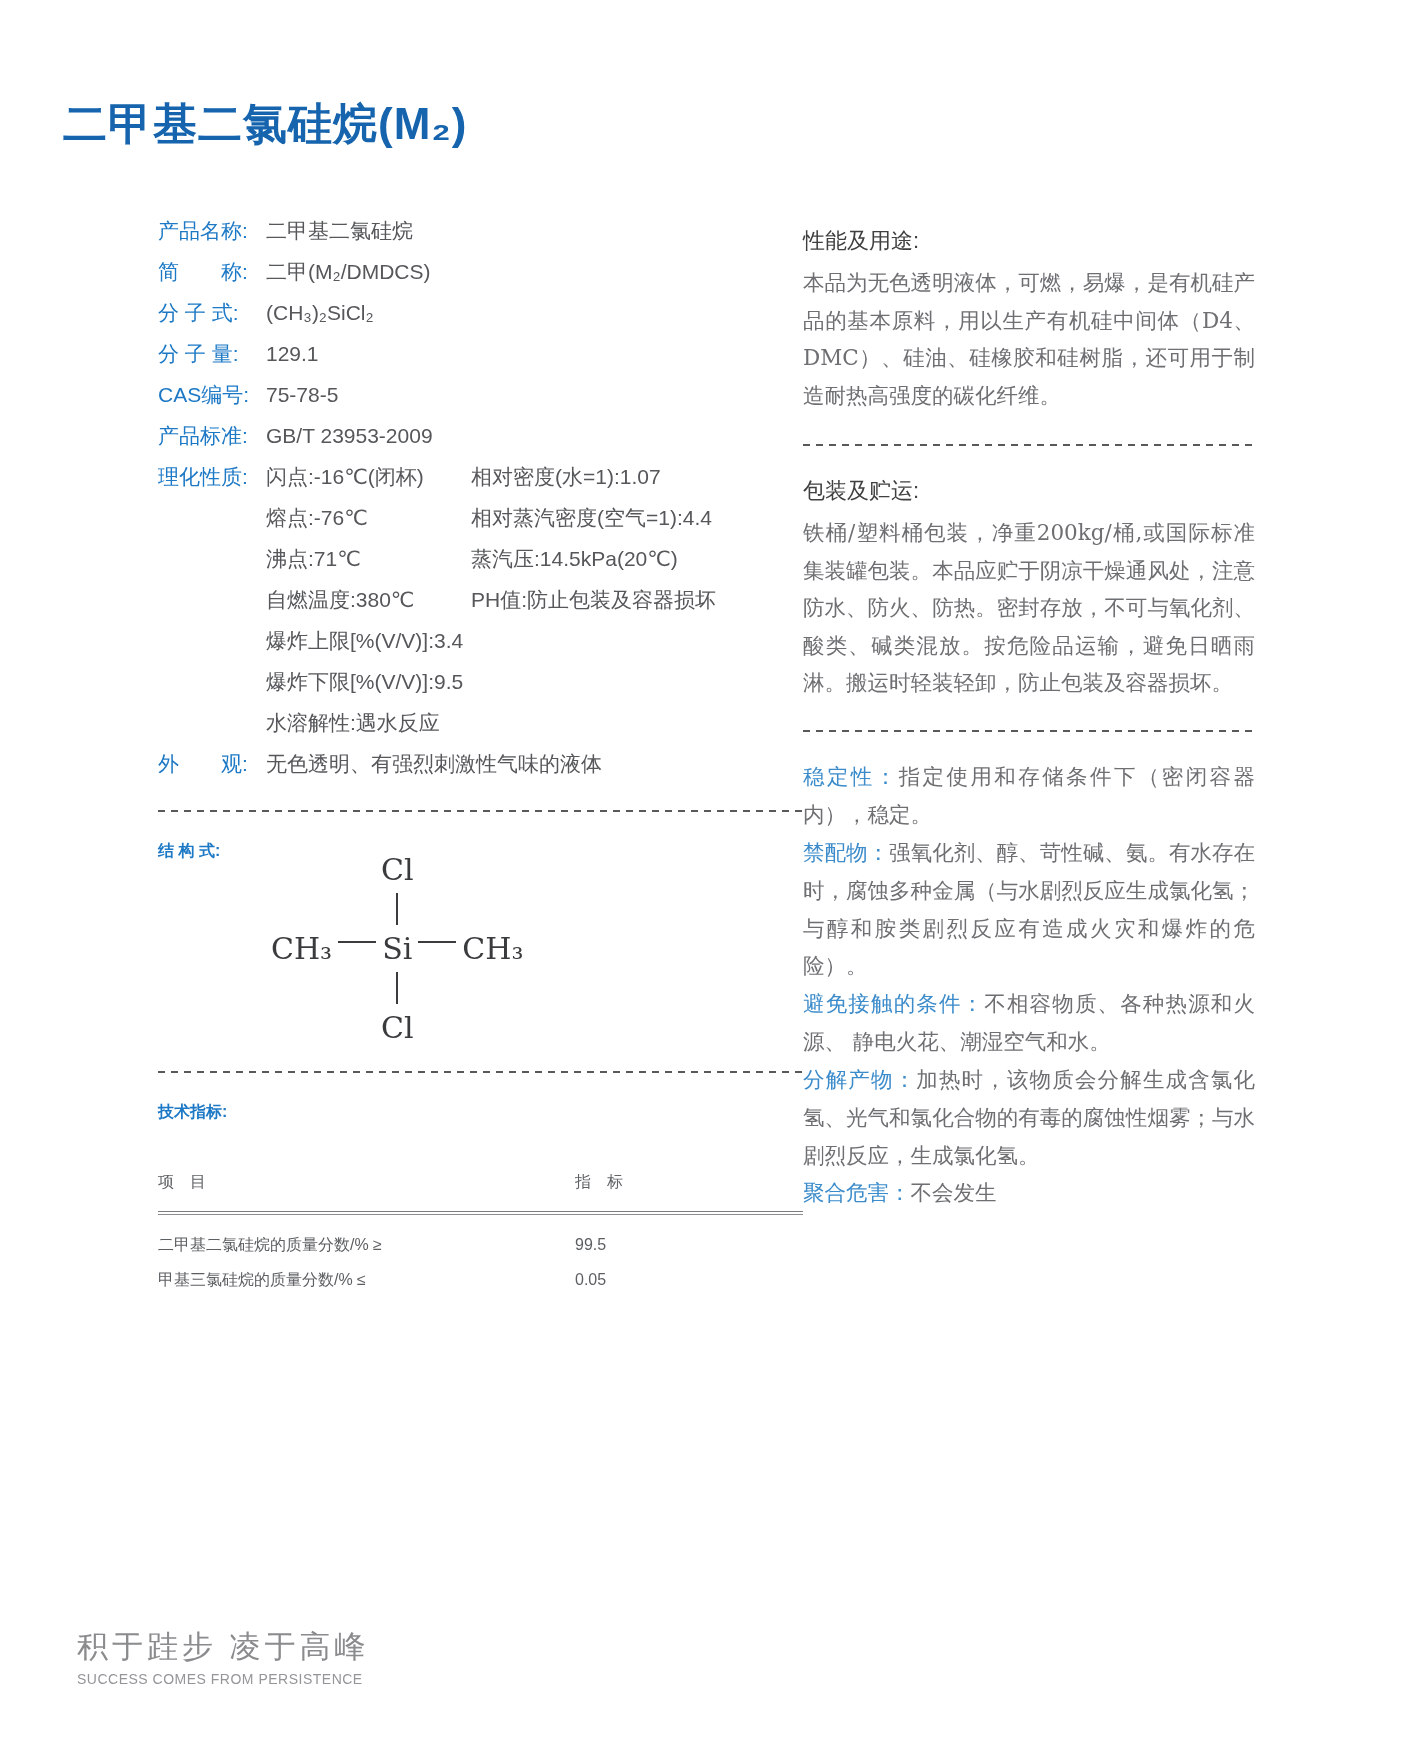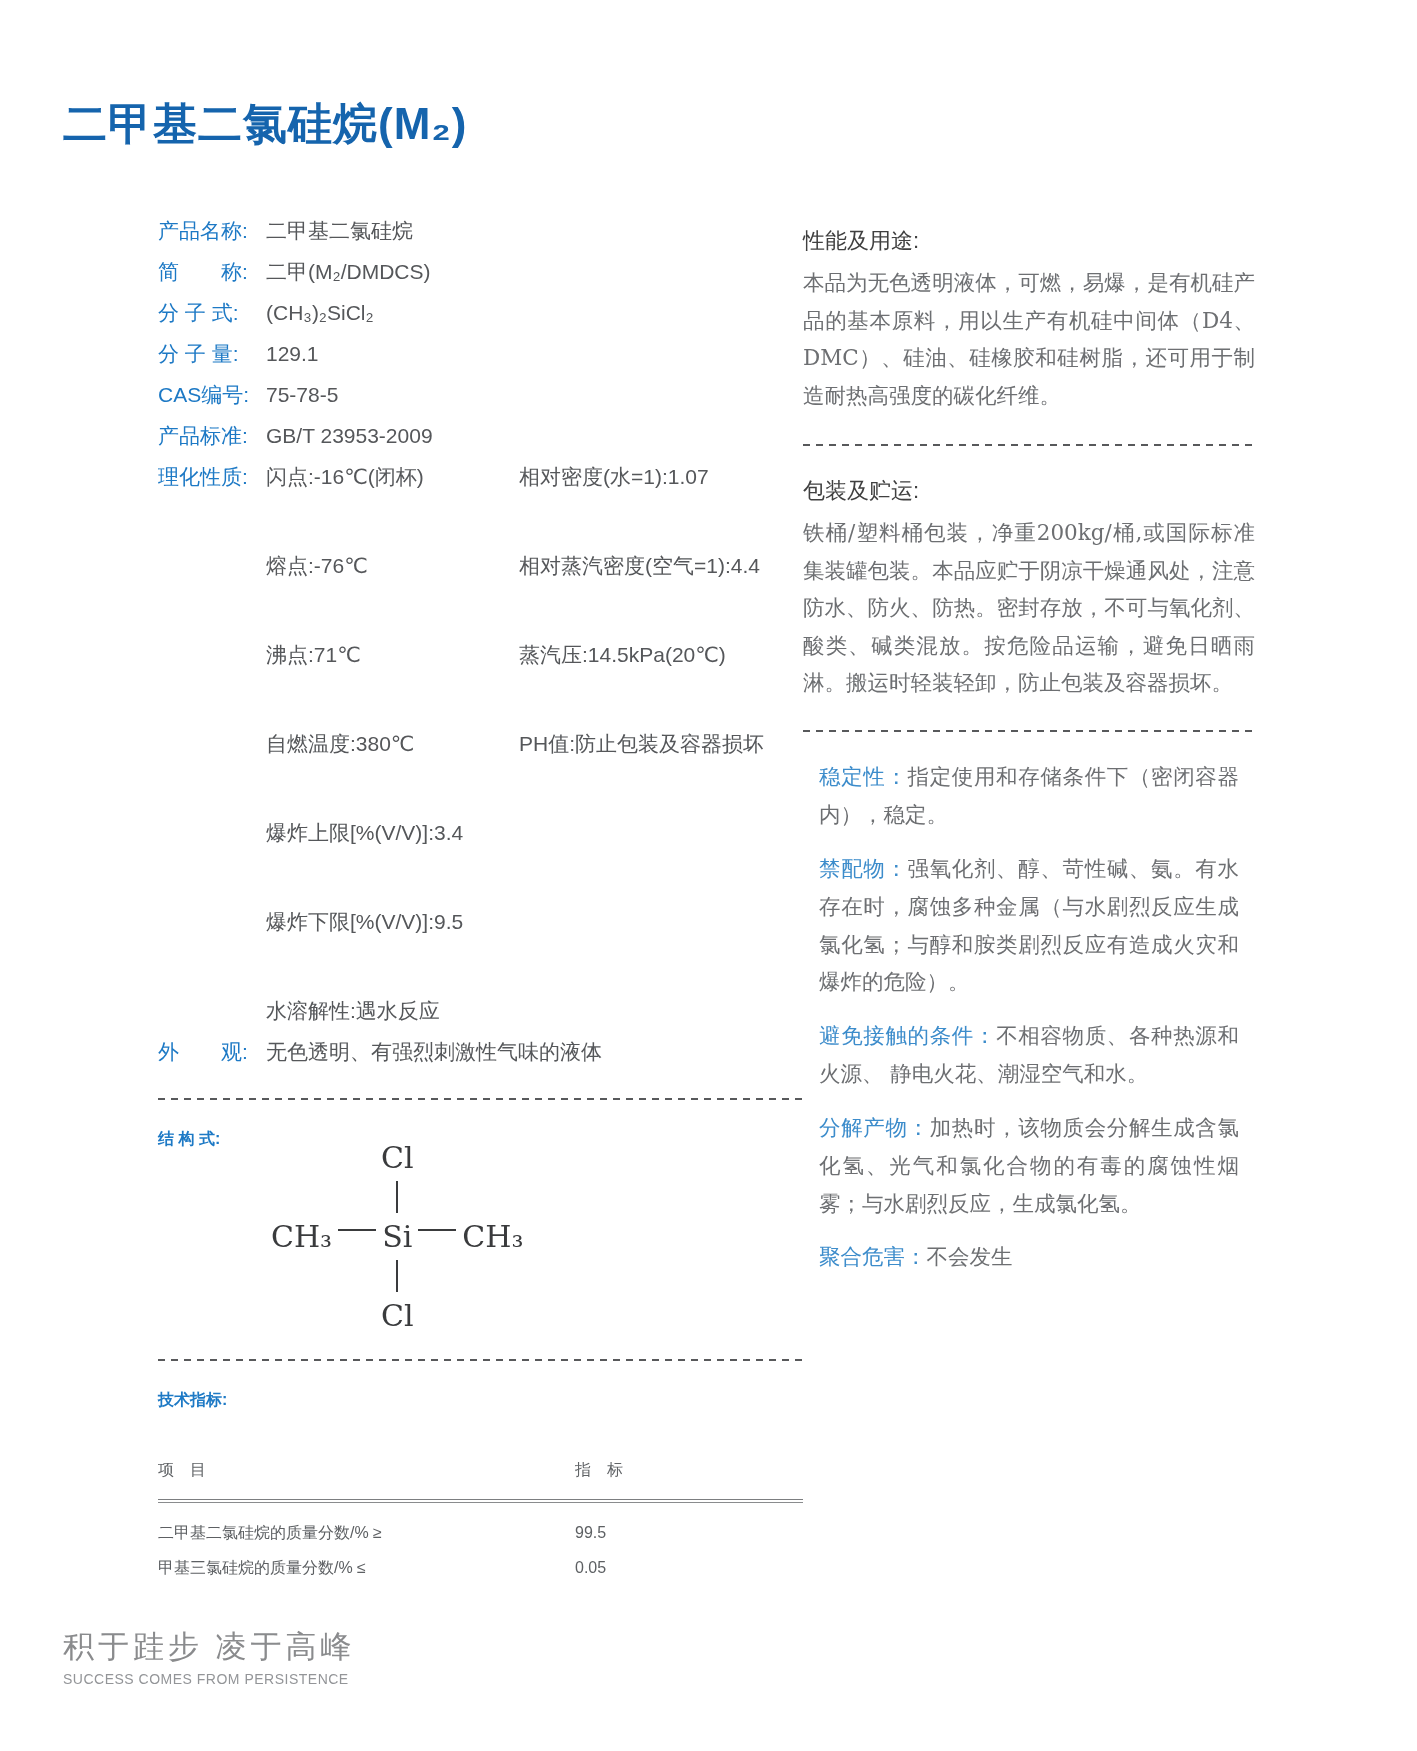--- a/index.html
+++ b/index.html
@@ -20,21 +20,21 @@
     margin-bottom:56px;
   }
   .columns { display:flex; justify-content:center; align-items:flex-start; }
   .col-left { width:645px; }
   .col-right { width:452px; padding-top:14px; }
 
   
   .spec-row { display:flex; font-size:21px; line-height:41px; }
   .spec-label { color:#1d79c5; width:108px; flex:none; }
   .spec-value { color:#55575a; }
-  .phys-grid { display:grid; grid-template-columns:205px 1fr;gap:48px; }
+  .phys-grid { display:grid; grid-template-columns:205px 1fr; }
   .phys-cell { font-size:21px; line-height:41px; color:#55575a; white-space:nowrap; }
 
   .dash {
     height:2px; width:100%;
     background-image:repeating-linear-gradient(90deg,#58595b 0,#58595b 7px,transparent 7px,transparent 13px);
   }
   .dash-left { margin:26px 0 24px 0; }
 
   
   .structure-wrap { display:flex; align-items:flex-start; }
@@ -59,25 +59,25 @@
 
   
   .r-heading { color:#404040; font-size:22px; line-height:34px; margin-bottom:6px; }
   .r-body {
     font-family:"DejaVu Serif","Liberation Serif",serif;
     color:#6d6f72; font-size:21.5px; line-height:37.5px;
     text-align:justify;
   }
   .dash-right-1 { margin:30px 0 28px 0; }
   .dash-right-2 { margin:28px 0 26px 0; }
-  .r-item { margin:16px; }
+  .r-item { margin:0; }
   .r-inline-label { color:#3c8ccb; font-family:"Liberation Sans","DejaVu Sans",sans-serif; font-size:21.5px; }
 
   
-  .footer { position:absolute; left:63px; top:1628px; }
+  .footer { position:absolute; left:77px; top:1628px; }
   .slogan { color:#8a8b8d; font-size:31px; letter-spacing:4px; line-height:38px; }
   .slogan-en { color:#939598; font-size:14px; letter-spacing:0.5px; line-height:26px; }
 </style>
 </head>
 <body>
 
 <div class="page">
 
   <h1 class="title">二甲基二氯硅烷(M₂)</h1>
 

